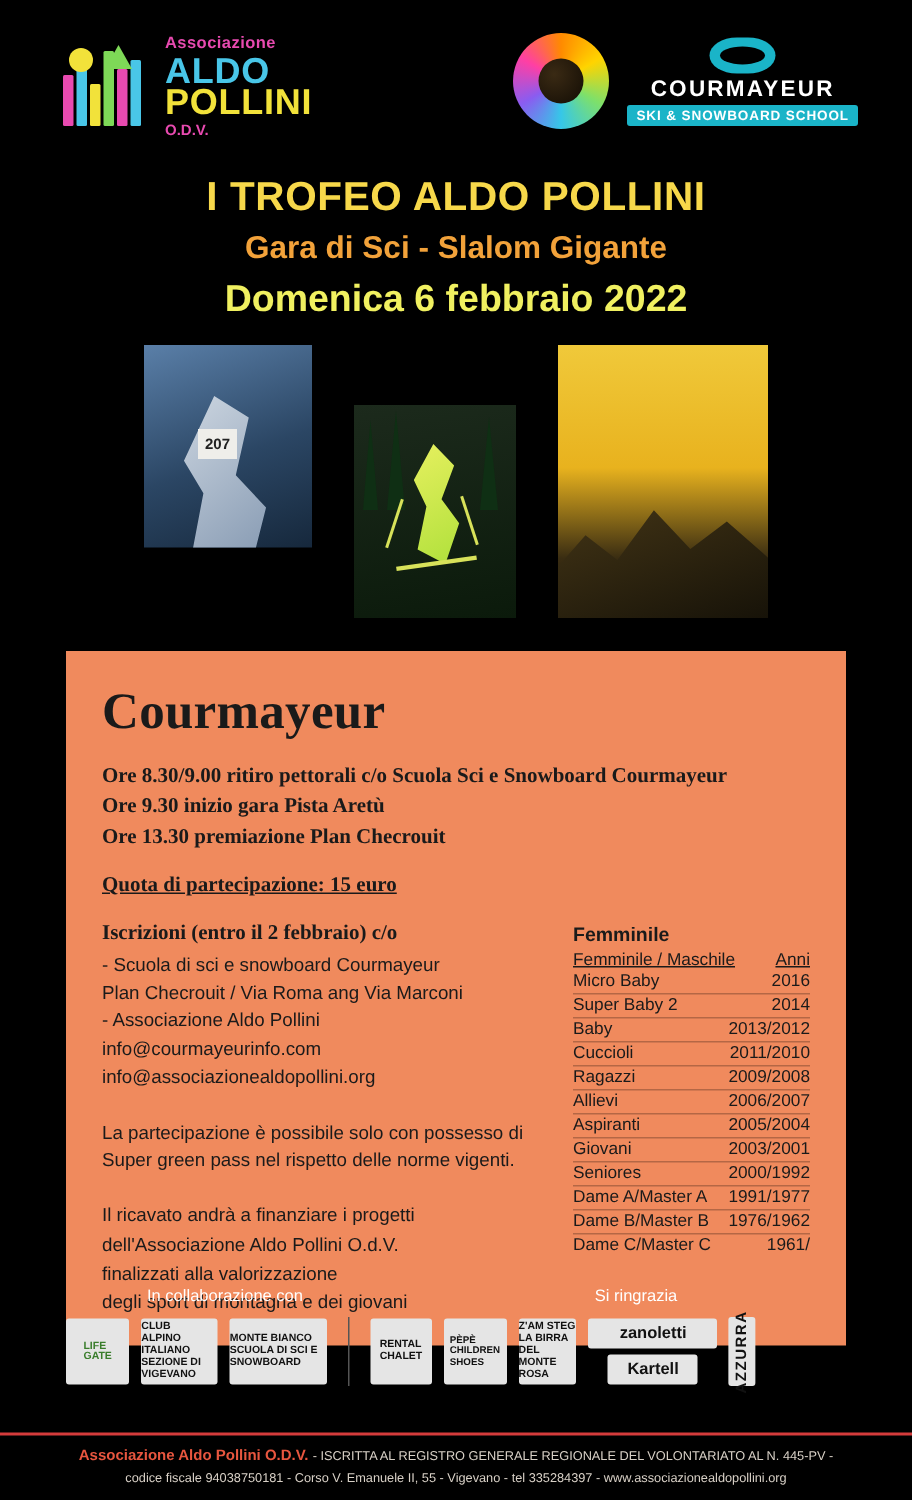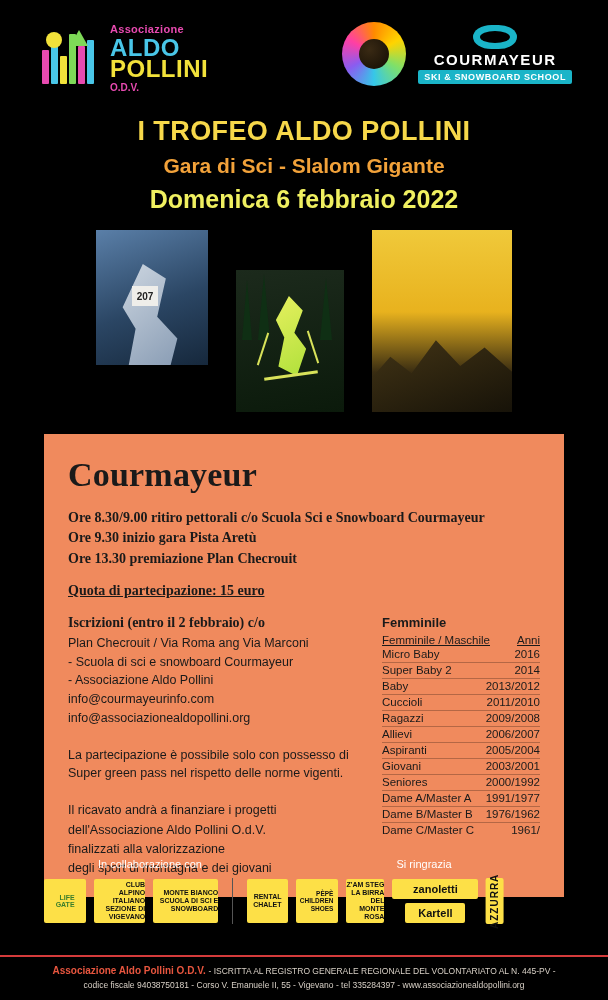--- a/index.html
+++ b/index.html
@@ -66,21 +66,21 @@
   .cat-head{display:flex;justify-content:space-between;font-size:11.5px;text-decoration:underline;padding:1px 0;}
   .cat-row{display:flex;justify-content:space-between;font-size:11.5px;padding:1.5px 0;border-bottom:1px solid rgba(0,0,0,.25);}
   .cat-row:last-child{border-bottom:none;}
 
   
   .sponsors{position:absolute;left:0;top:858px;width:548px;}
   .sp-labels{display:flex;color:#fff;font-size:11px;}
   .sp-l1{width:300px;text-align:center;}
   .sp-l2{flex:1;text-align:center;}
   .sp-row{display:flex;align-items:center;justify-content:center;gap:8px;margin-top:8px;padding:0 44px;}
-  .chip{background:#fde047;color:#111;border-radius:2px;display:flex;flex-direction:column;align-items:center;justify-content:center;text-align:right;font-weight:bold;}
+  .chip{background:#e5e5e5;color:#111;border-radius:2px;display:flex;flex-direction:column;align-items:center;justify-content:center;text-align:left;font-weight:bold;}
   .c1{width:48px;height:44px;font-size:7px;color:#3a7d2c;}
   .c2{width:58px;height:44px;font-size:7px;line-height:1.15;}
   .c3{width:74px;height:44px;font-size:7px;line-height:1.15;}
   .divider{width:1px;height:46px;background:#555;margin:0 6px;}
   .c4{width:46px;height:44px;font-size:7px;line-height:1.1;}
   .c5{width:48px;height:44px;font-size:6.5px;line-height:1.15;}
   .c6{width:44px;height:44px;font-size:7px;line-height:1.15;}
   .c7{width:86px;height:20px;font-size:11px;}
   .c8{width:60px;height:20px;font-size:11px;margin-top:4px;}
   .azz{writing-mode:vertical-rl;transform:rotate(180deg);width:20px;height:46px;font-size:10px;letter-spacing:1px;}
@@ -160,22 +160,22 @@
       <div>Ore 9.30 inizio gara Pista Aretù</div>
       <div>Ore 13.30 premiazione Plan Checrouit</div>
     </div>
 
     <div class="quota">Quota di partecipazione: 15 euro</div>
 
     <div class="cols">
       <div class="colL">
         <div class="iscr-h">Iscrizioni (entro il 2 febbraio) c/o</div>
         <div class="iscr-l">
+          <div>- Scuola di sci e snowboard Courmayeur</div>
           <div>  Plan Checrouit / Via Roma ang Via Marconi</div>
-          <div>- Scuola di sci e snowboard Courmayeur</div>
           <div>- Associazione Aldo Pollini</div>
           <div>  info@courmayeurinfo.com</div>
           <div>  info@associazionealdopollini.org</div>
         </div>
         <div class="note">La partecipazione è possibile solo con possesso di Super green pass nel rispetto delle norme vigenti.</div>
         <div class="ricavo">
           <div>Il ricavato andrà a finanziare i progetti</div>
           <div>dell'Associazione Aldo Pollini O.d.V.</div>
           <div>finalizzati alla valorizzazione</div>
           <div>degli sport di montagna e dei giovani</div>

